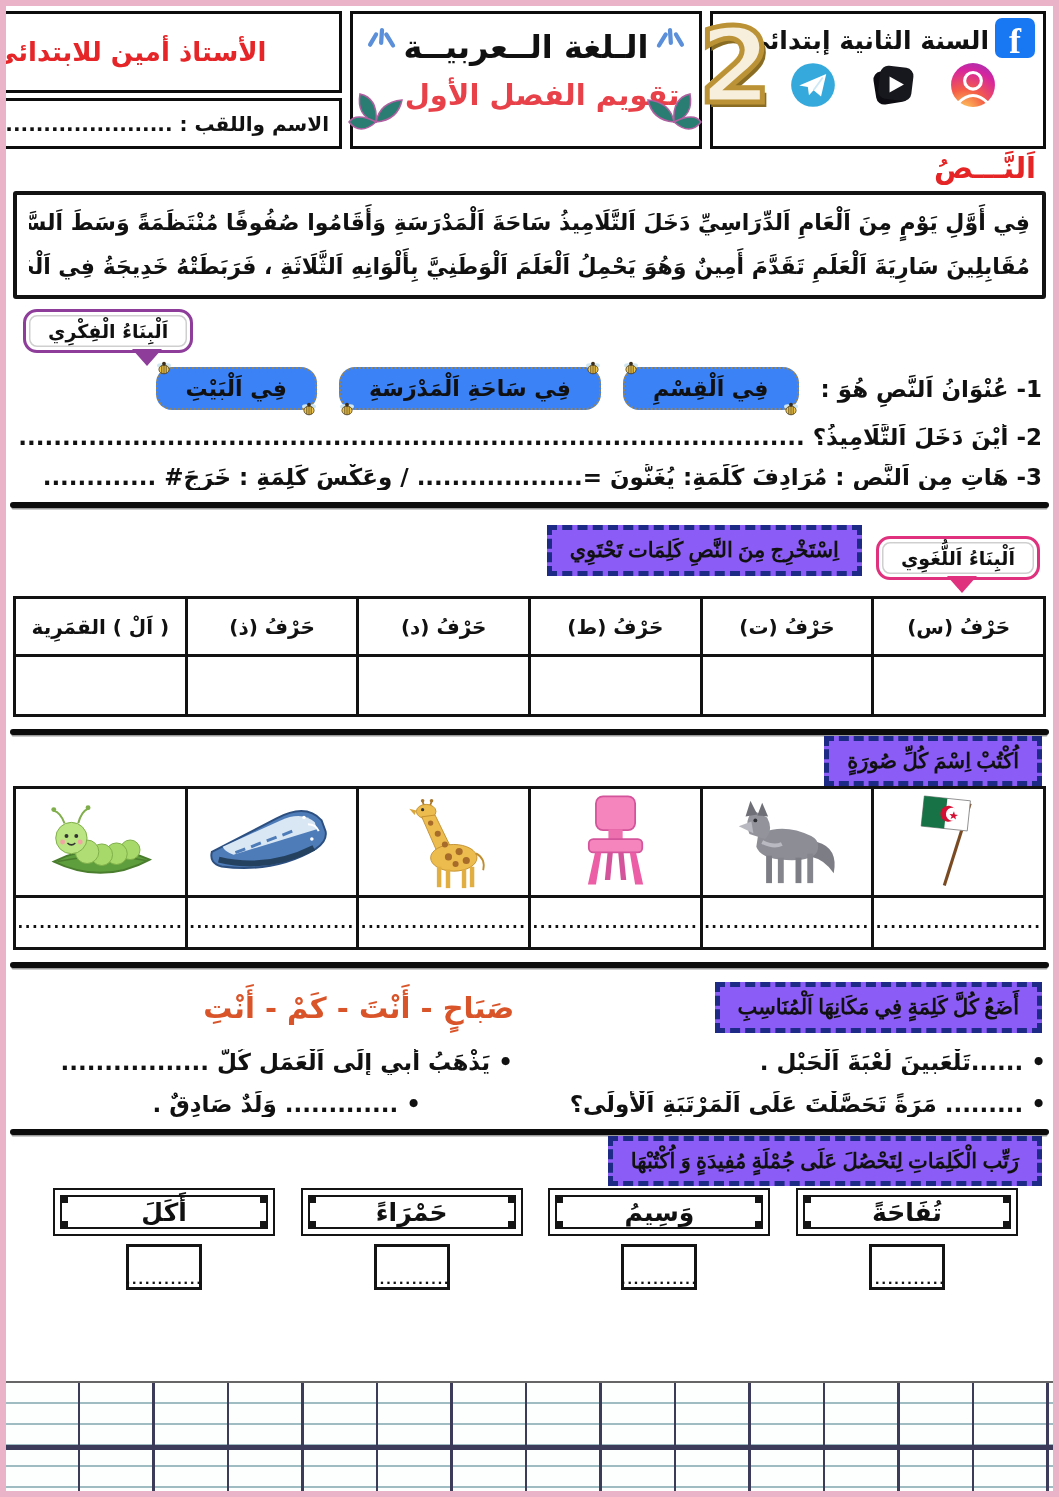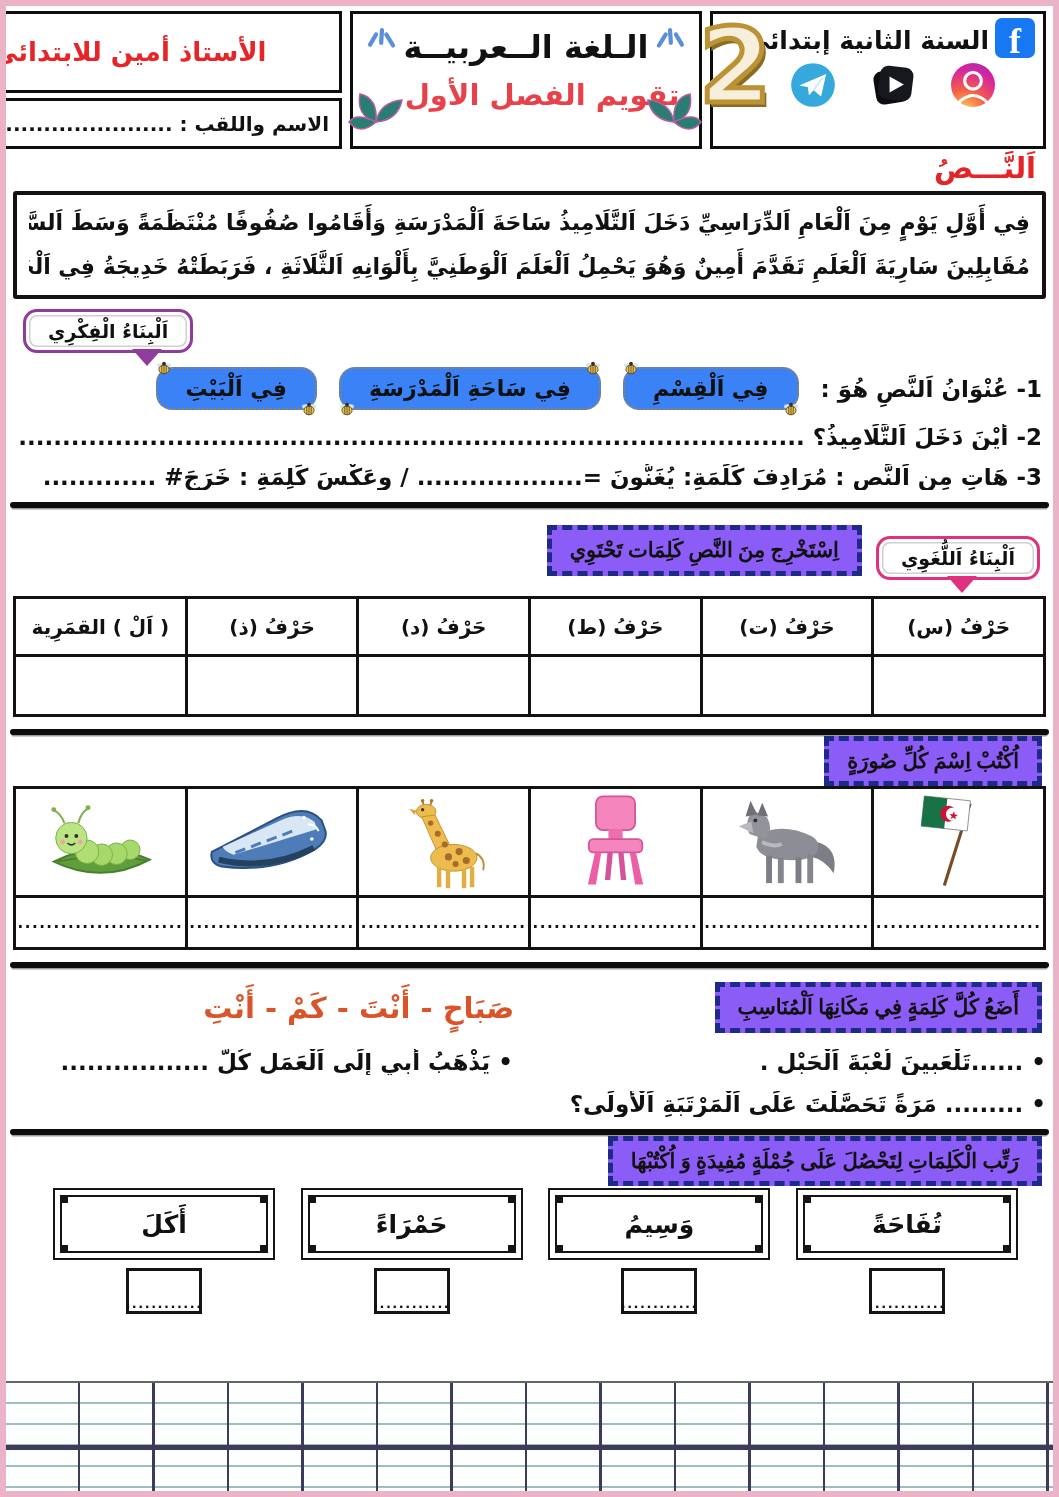--- a/index.html
+++ b/index.html
@@ -90,21 +90,21 @@
   .fill-row{ display:flex; align-items:center; margin-top:14px; padding-right:4px; gap:10px; }
   .orange-words{ flex:1; text-align:center; color:#da5429; font-size:29px; }
   .sent-row{ display:flex; margin-top:16px; font-size:23px; align-items:baseline; }
   .sent-right{ flex:0 0 47%; white-space:nowrap; overflow:hidden; }
   .sent-left{ flex:1; text-align:center; white-space:nowrap; overflow:hidden; }
   
   .ord-instr-row{ text-align:right; padding-right:4px; margin-top:14px; }
   .word-row{ display:flex; justify-content:space-between; padding:0 28px 0 40px; margin-top:14px; }
   .word-col{ text-align:center; }
   .wordbox{
-    width:222px; height:72px; display:flex; align-items:center; justify-content:center;
+    width:222px; height:48px; display:flex; align-items:center; justify-content:center;
     font-size:25px; border:2px solid #141414; position:relative; background:#fff;
     box-shadow: inset 0 0 0 5px #fff, inset 0 0 0 7px #141414;
     background-image:
       linear-gradient(#141414,#141414), linear-gradient(#141414,#141414),
       linear-gradient(#141414,#141414), linear-gradient(#141414,#141414);
     background-size:13px 13px; background-repeat:no-repeat;
     background-position:left top, right top, left bottom, right bottom;
   }
   .numbox{ width:76px; height:46px; border:3.5px solid #141414; margin:8px auto 0;
            display:flex; align-items:flex-end; justify-content:center; font-size:13px; background:#fff; }
@@ -406,20 +406,21 @@
     <span class="dashedbox">أَضَعُ كُلَّ كَلِمَةٍ فِي مَكَانِهَا اَلْمُنَاسِبِ</span>
     <span class="orange-words">صَبَاحٍ - أَنْتَ - كَمْ - أَنْتِ</span>
   </div>
 
   <div class="sent-row">
     <span class="sent-right">• ......تَلْعَبِينَ لُعْبَةَ اَلْحَبْلِ .</span>
     <span class="sent-left">• يَذْهَبُ أَبِي إِلَى اَلْعَمَلِ كُلَّ .................</span>
   </div>
   <div class="sent-row">
     <span class="sent-right">• ......... مَرَةً تَحَصَّلْتَ عَلَى اَلْمَرْتَبَةِ اَلْأُولَى؟</span>
+    <span class="sent-left">• ............. وَلَدٌ صَادِقٌ .</span>
   </div>
 
   <div class="divider"></div>
 
   <div class="ord-instr-row">
     <span class="dashedbox" style="min-width:548px;text-align:center">رَتِّب الْكَلِمَاتِ لِتَحْصُلَ عَلَى جُمْلَةٍ مُفِيدَةٍ وَ اُكْتُبْهَا</span>
   </div>
 
   <div class="word-row">
     <div class="word-col">

